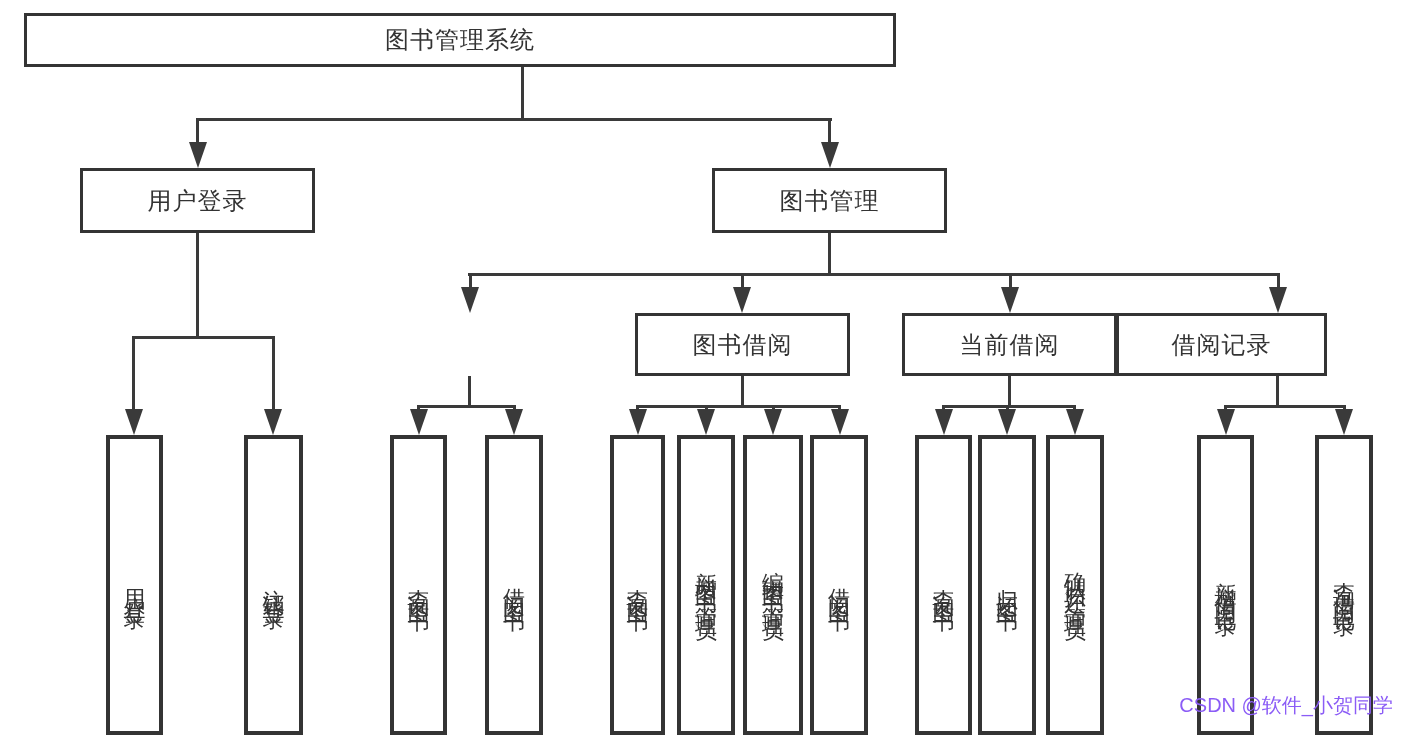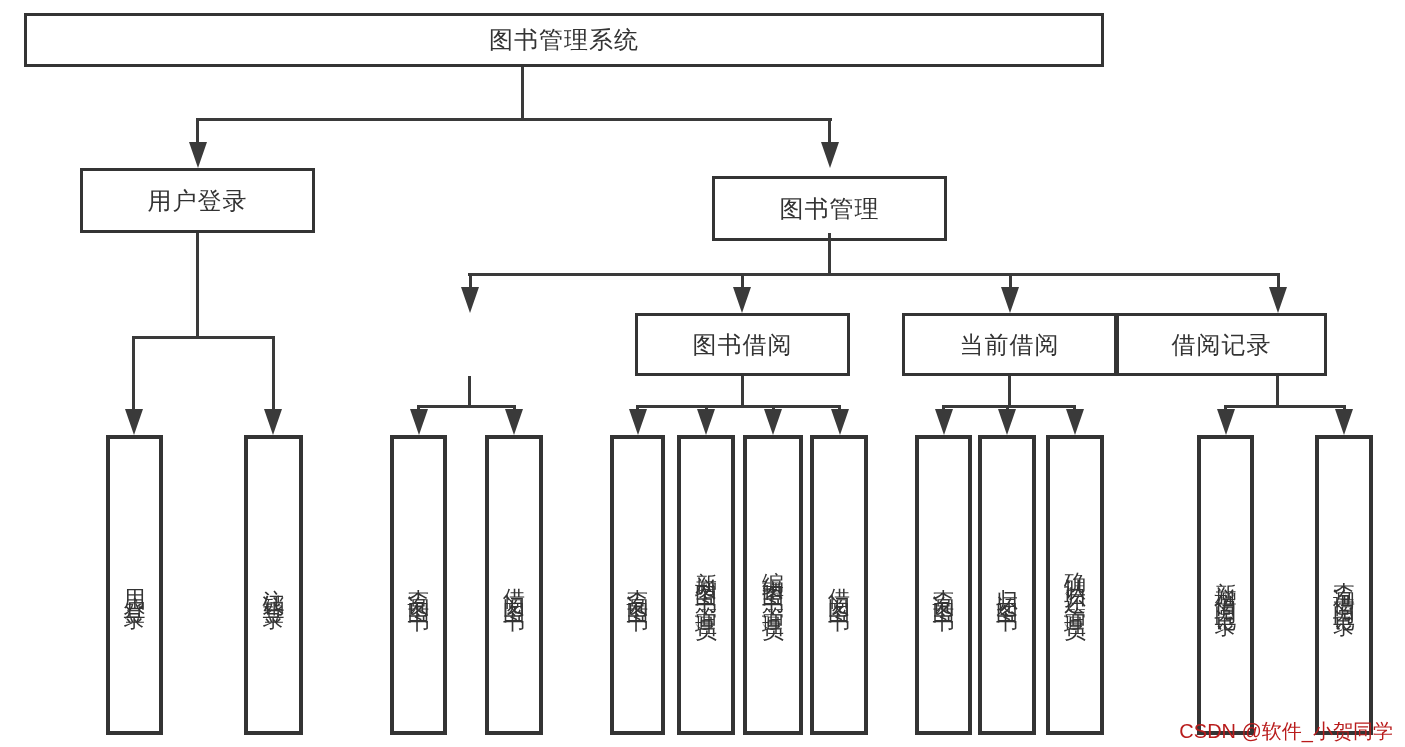--- a/index.html
+++ b/index.html
@@ -41,46 +41,46 @@
   .arrow {
     position: absolute;
     width: 0; height: 0;
     border-left: 9px solid transparent;
     border-right: 9px solid transparent;
     border-top: 26px solid #3a3a3a;
   }
   .watermark {
     position: absolute;
     right: 12px;
-    bottom: 2px;
+    bottom: 28px;
     font-size: 20px;
-    color: #b91c1c;
+    color: #8b5cf6;
     white-space: nowrap;
   }
 </style>
 </head>
 <body>
 
 <div class="canvas">
 
-  <div class="box" style="left:24px; top:13px; width:1080px; height:54px;">
+  <div class="box" style="left:24px; top:13px; width:872px; height:54px;">
     <span class="hlabel">图书管理系统</span>
   </div>
 
   <div class="vline" style="left:521px; top:67px; height:54px;"></div>
   <div class="hline" style="left:196px; top:118px; width:636px;"></div>
   <div class="vline" style="left:196px; top:118px; height:28px;"></div>
   <div class="arrow" style="left:189px; top:142px;"></div>
   <div class="vline" style="left:828px; top:118px; height:28px;"></div>
   <div class="arrow" style="left:821px; top:142px;"></div>
 
   <div class="box" style="left:80px; top:168px; width:235px; height:65px;">
     <span class="hlabel">用户登录</span>
   </div>
-  <div class="box" style="left:712px; top:168px; width:235px; height:65px;margin-top:8px;">
+  <div class="box" style="left:712px; top:168px; width:235px; height:65px;">
     <span class="hlabel">图书管理</span>
   </div>
 
   <div class="vline" style="left:196px; top:233px; height:106px;"></div>
   <div class="hline" style="left:132px; top:336px; width:143px;"></div>
   <div class="vline" style="left:132px; top:336px; height:74px;"></div>
   <div class="arrow" style="left:125px; top:409px;"></div>
   <div class="vline" style="left:272px; top:336px; height:74px;"></div>
   <div class="arrow" style="left:264px; top:409px;"></div>
 

